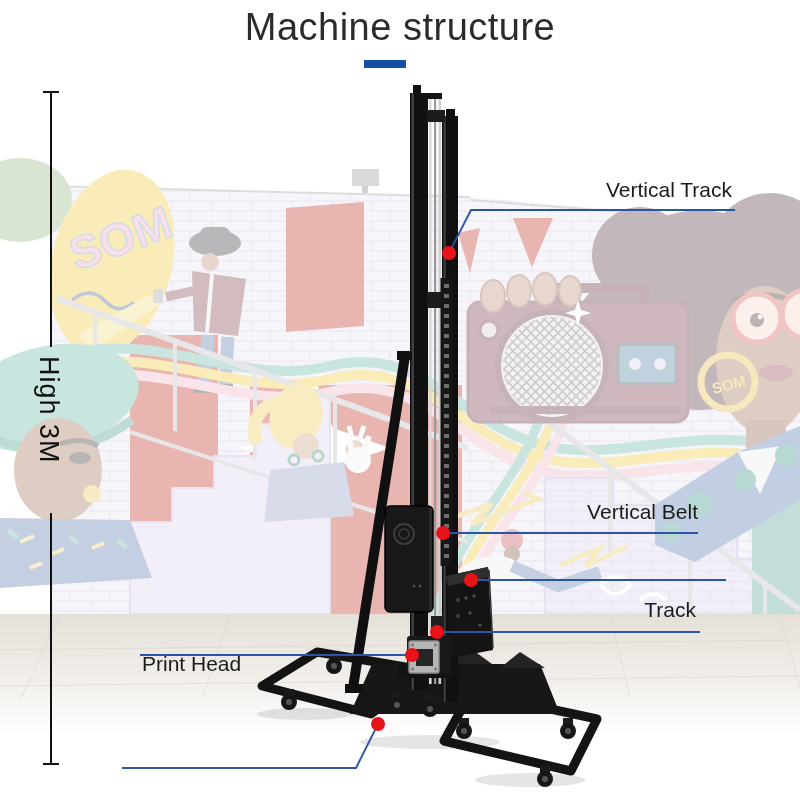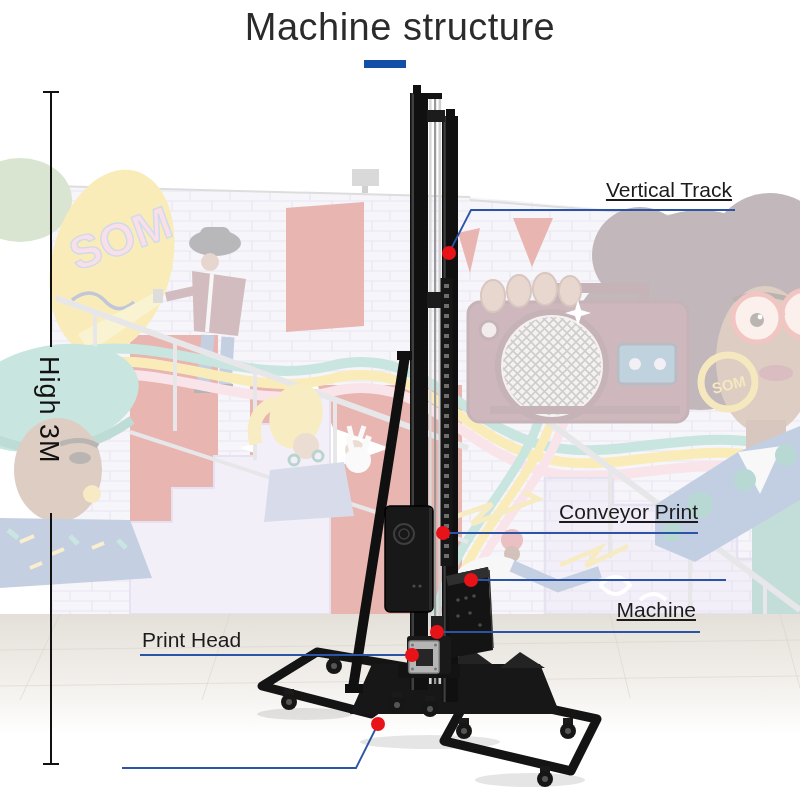--- a/index.html
+++ b/index.html
@@ -11,26 +11,26 @@
   .page-title{
     position:absolute;top:6px;left:0;width:800px;text-align:center;margin:0;
     font-size:38px;font-weight:300;letter-spacing:.5px;color:#2b2b2b;
   }
   .title-underline{
     position:absolute;left:364px;top:60px;width:42px;height:8px;background:#1150a6;
   }
   .lbl{
     position:absolute;font-size:21px;color:#1b1b1b;white-space:nowrap;line-height:1.15;
   }
-  .lbl.right{text-align:right;text-decoration:underline;}
+  .lbl.right{text-align:right;}
   #lbl-vertical-track{left:540px;top:178px;width:192px;}
   #lbl-conveyor-belt{left:508px;top:500px;width:190px;}
   #lbl-ink-box{left:536px;top:548px;width:190px;}
   #lbl-sensor{left:506px;top:598px;width:190px;}
-  #lbl-print-head{left:142px;top:628px;}
+  #lbl-print-head{left:142px;top:652px;}
   #lbl-ground-track{left:124px;top:739px;}
   #lbl-high-3m{
     left:33px;top:356px;height:140px;
     writing-mode:vertical-rl;text-orientation:sideways;
     font-size:27px;color:#111;letter-spacing:1px;
   }
 </style>
 </head>
 <body>
 
@@ -347,18 +347,18 @@
       <circle cx="437" cy="632" r="7"></circle>
       <circle cx="412" cy="655" r="7"></circle>
       <circle cx="378" cy="724" r="7"></circle>
     </g>
   </svg>
 
   <h1 class="page-title">Machine structure</h1>
   <div class="title-underline"></div>
 
   <div class="lbl right" id="lbl-vertical-track">Vertical Track</div>
-  <div class="lbl right" id="lbl-conveyor-belt">Conveyor Print</div>
-  <div class="lbl right" id="lbl-sensor">Machine</div>
+  <div class="lbl right" id="lbl-conveyor-belt">Vertical Belt</div>
+  <div class="lbl right" id="lbl-sensor">Track</div>
   <div class="lbl" id="lbl-print-head">Print Head</div>
   <div class="lbl" id="lbl-high-3m">High 3M</div>
 
 </div>
 
 </body></html>

